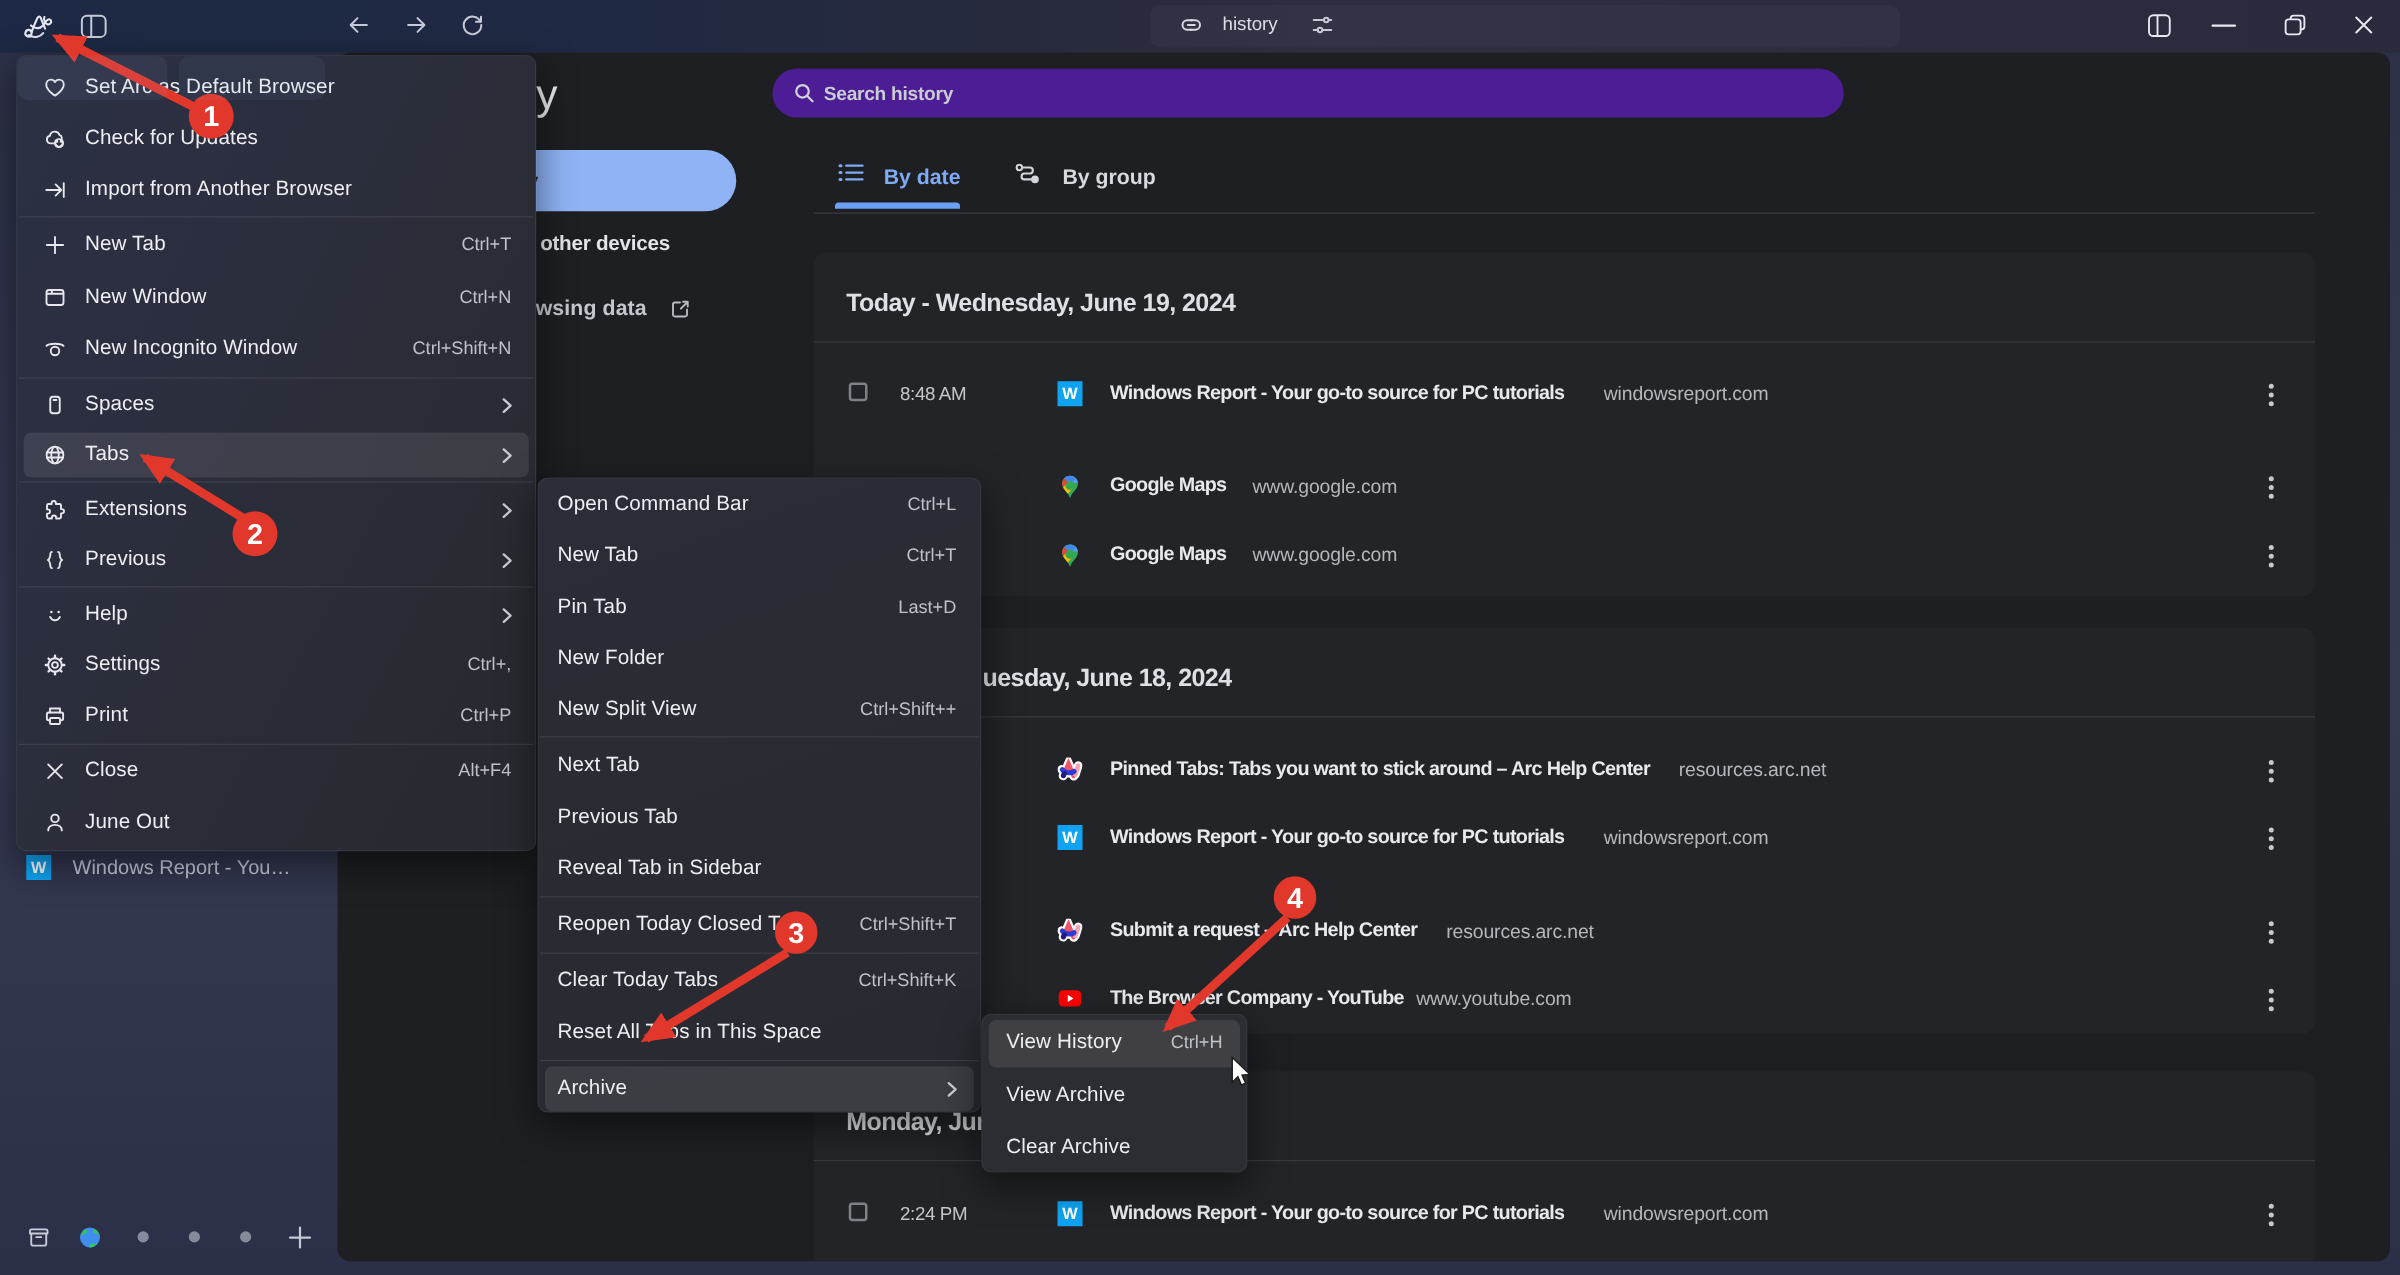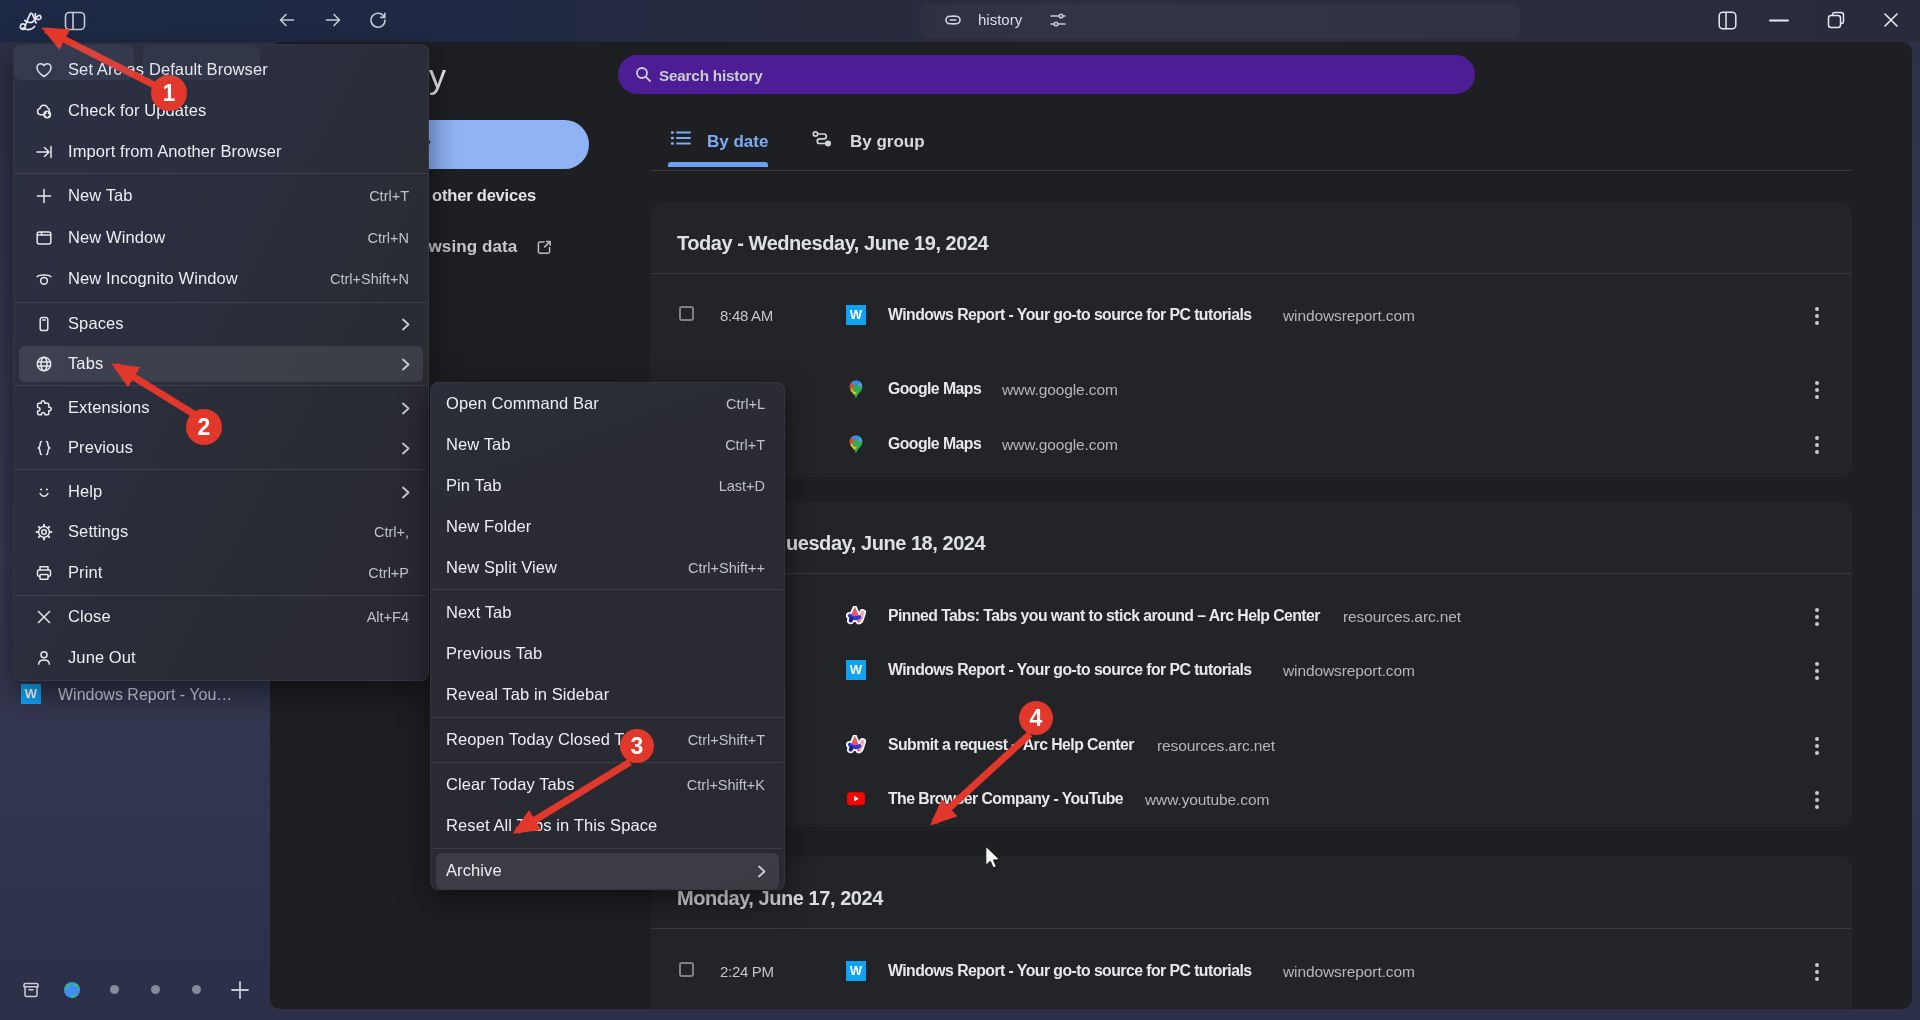--- a/index.html
+++ b/index.html
@@ -319,21 +319,21 @@
         </div>
     </div>
     <div class="row" style="top:297px;">
       <div class="fav" id="yt1">
           <svg width="20" height="20" viewBox="0 0 20 20" fill="none">
             <rect x="1" y="3.2" width="18" height="13" rx="3.4" fill="#f00"></rect>
             <path d="M8.2 6.8 L12.8 9.7 L8.2 12.6 Z" fill="#fff"></path>
           </svg>
         </div>
       <div class="title">The Browser Company - YouTube</div>
-      <div class="domain" style="left:494px;">www.youtube.com</div>
+      <div class="domain" style="left:482px;">www.youtube.com</div>
       <div class="kebab">
           <i></i>
           <i></i>
           <i></i>
         </div>
     </div>
   </div>
 
   <div class="card" style="top:857px; height:152px; border-radius:10px 10px 0 0;">
     <div class="hdr" style="top:30px;">Monday, June 17, 2024</div>
@@ -586,20 +586,33 @@
     <div class="mi" style="top:487.5px;">
         <span class="lbl">Archive</span>
         <span class="chev">
           <svg width="11" height="15" viewBox="0 0 11 15" fill="none">
             <path d="M3 2.5 L8.5 7.5 L3 12.5" stroke="#c9ccd3" stroke-width="1.8" fill="none" stroke-linecap="round" stroke-linejoin="round"></path>
           </svg>
         </span>
       </div>
   </div>
 
+  <div class="menu" id="menu3">
+    <div class="hl" style="top:4px; height:38px;"></div>
+    <div class="mi" style="top:22px;">
+        <span class="lbl">View History</span>
+        <span class="sc">Ctrl+H</span>
+      </div>
+    <div class="mi" style="top:65px;">
+        <span class="lbl">View Archive</span>
+      </div>
+    <div class="mi" style="top:106px;">
+        <span class="lbl">Clear Archive</span>
+      </div>
+  </div>
 
   <svg id="overlay" style="position:absolute;left:0;top:0;" width="1920" height="1020" viewBox="0 0 1920 1020">
     <defs>
       <marker id="ah" viewBox="0 0 10 10" refX="8" refY="5" markerWidth="3.8" markerHeight="3.8" orient="auto-start-reverse">
         <path d="M0,0.6 L10,5 L0,9.4 z" fill="#e2382c"></path>
       </marker>
     </defs>
     <g stroke="#e2382c" stroke-width="7" fill="none">
       <line x1="160" y1="88" x2="46" y2="30" marker-end="url(#ah)"></line>
       <line x1="197" y1="416" x2="116" y2="366" marker-end="url(#ah)"></line>

